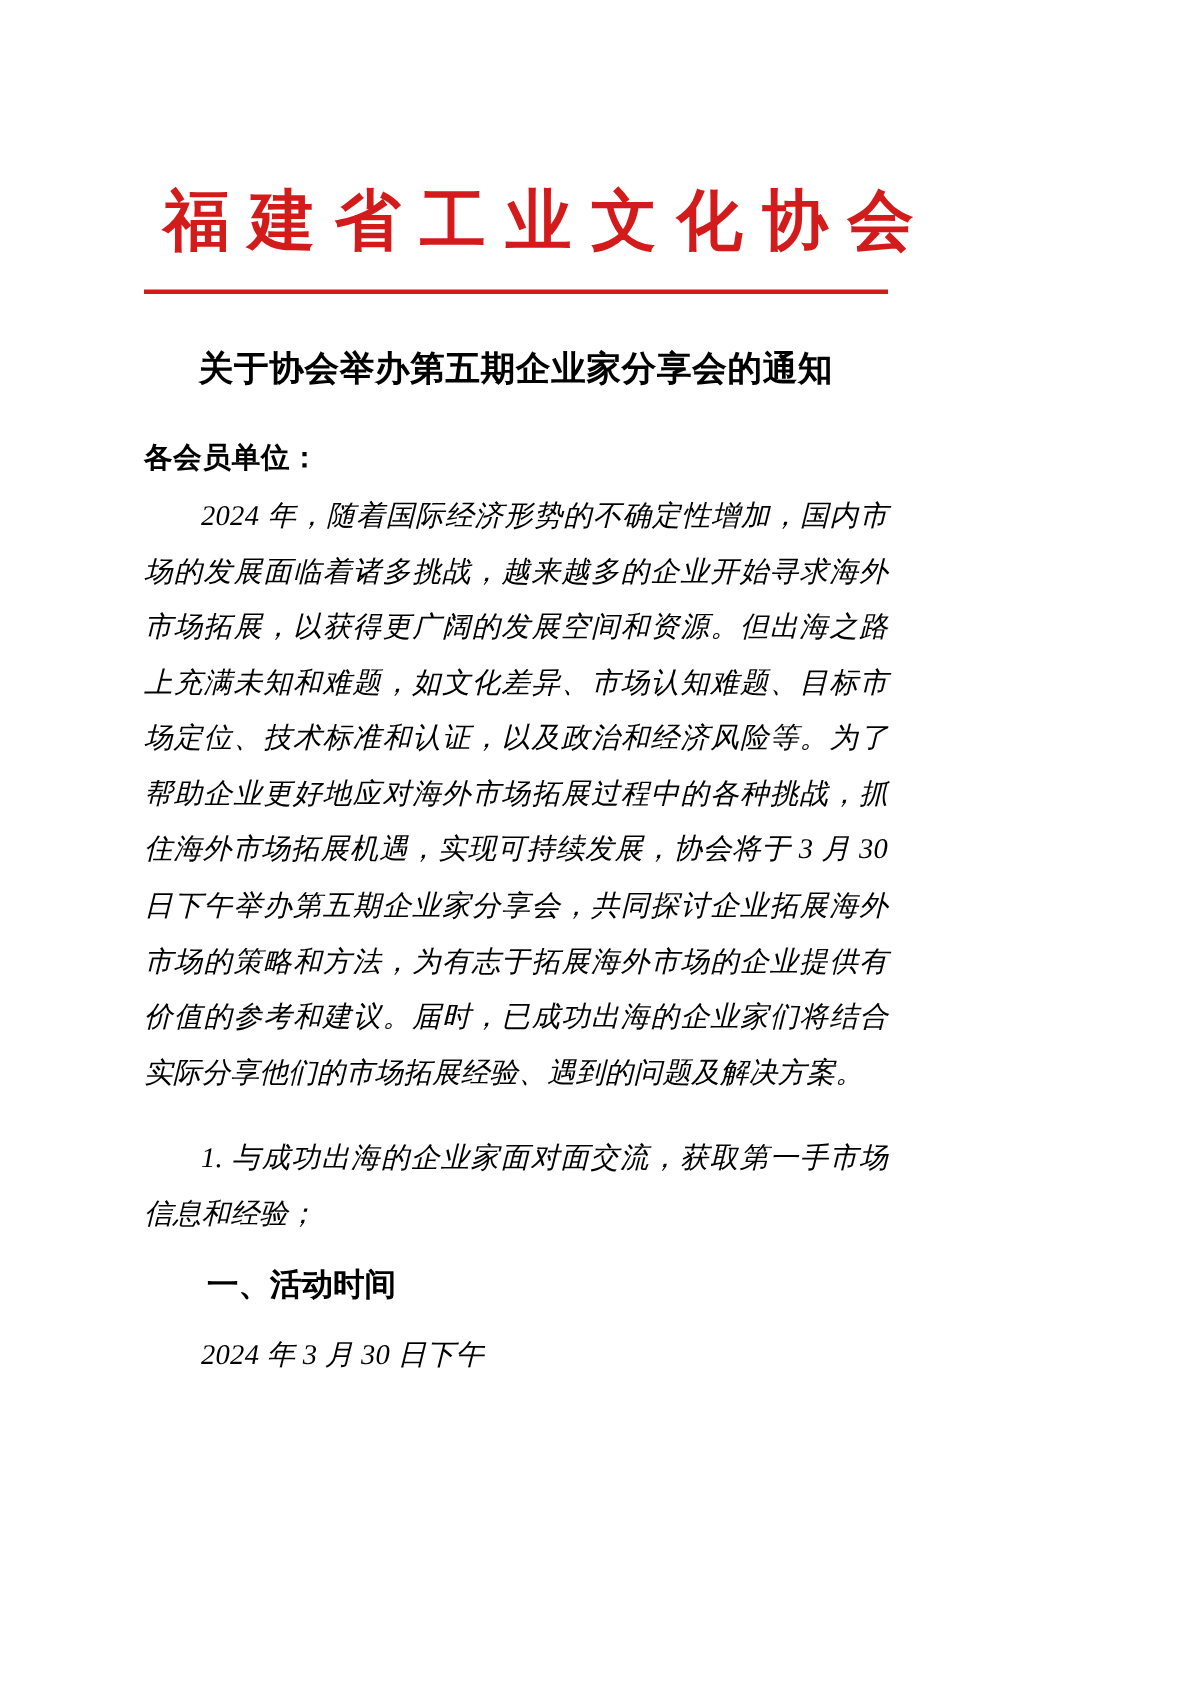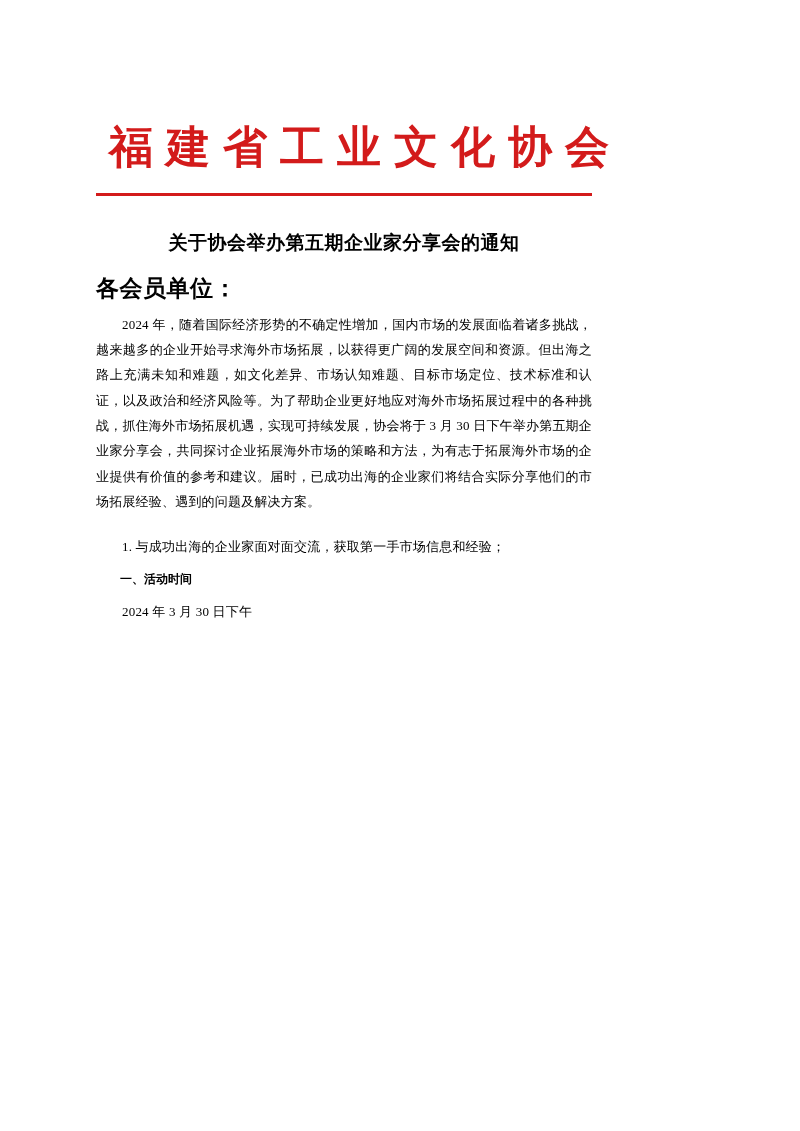--- a/index.html
+++ b/index.html
@@ -36,49 +36,50 @@
   }
   .red-rule {
     height: 3px;
     background: #d31b1b;
     margin: 18px 0 0 0;
     border: 0;
   }
   .doc-title {
     text-align: center;
     font-weight: bold;
-    font-size: 19px;
+    font-size: 23px;
     letter-spacing: 0.5px;
     margin: 34px 0 0 0;
     line-height: 1.4;
   }
   .salutation {
     font-weight: bold;
-    font-size: 23px;
-    margin: 16px 0 0 0;
+    font-size: 19px;
+    margin: 30px 0 0 0;
     letter-spacing: 0.5px;
   }
   p.body-text {
-    font-size: 13px;
+    font-size: 19px;
     line-height: 1.95;
     margin: 8px 0 0 0;
     text-align: justify;
     text-justify: inter-ideograph;
     letter-spacing: 0.2px;
+    font-style: italic;
   }
   p.indent2 {
     text-indent: 2em;
   }
   p.indent1 {
     text-indent: 2em;
     margin-top: 20px;
   }
   .section-heading {
     font-weight: bold;
-    font-size: 12px;
+    font-size: 21px;
     margin: 8px 0 0 0;
     text-indent: 2em;
     line-height: 1.95;
   }
 </style>
 </head>
 <body>
 
 <div class="page">
 

